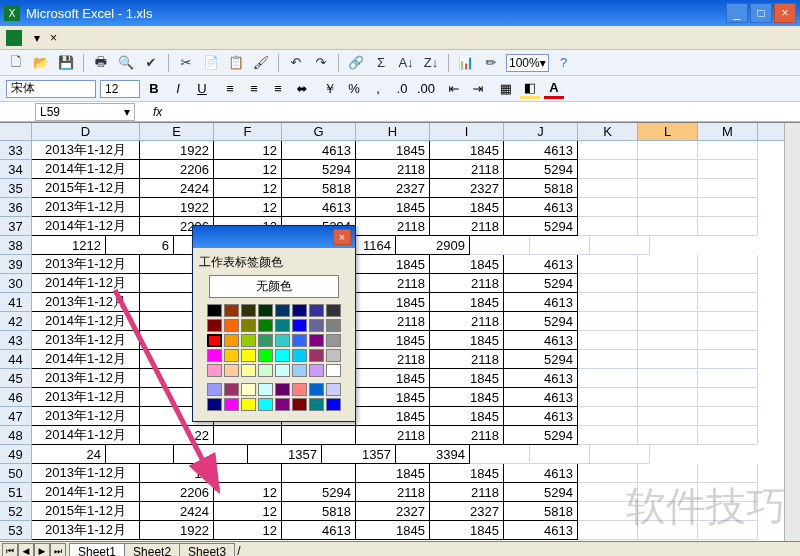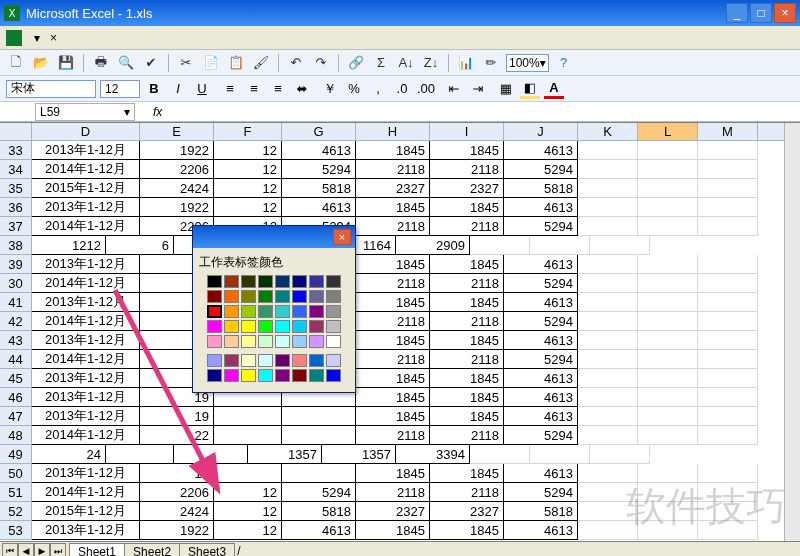--- a/index.html
+++ b/index.html
@@ -447,20 +447,21 @@
     </div>
   <span style="margin-left:2px">/</span>
 </div>
 
 <div class="dialog">
   <div class="dtitle">
     <div class="dclose">×</div>
   </div>
   <div class="dbody">
     <div class="section-label">工作表标签颜色</div>
+    <div class="nocolor">无颜色</div>
     <div class="swatches" id="pal1">
         <div class="sw" style="background:#000000"></div>
         <div class="sw" style="background:#993300"></div>
         <div class="sw" style="background:#333300"></div>
         <div class="sw" style="background:#003300"></div>
         <div class="sw" style="background:#003366"></div>
         <div class="sw" style="background:#000080"></div>
         <div class="sw" style="background:#333399"></div>
         <div class="sw" style="background:#333333"></div>
         <div class="sw" style="background:#800000"></div>

